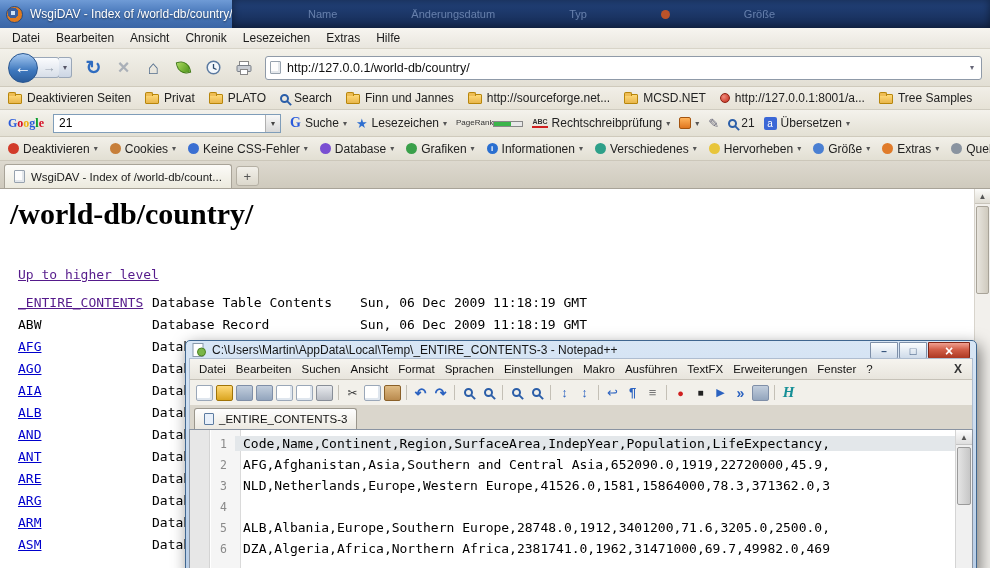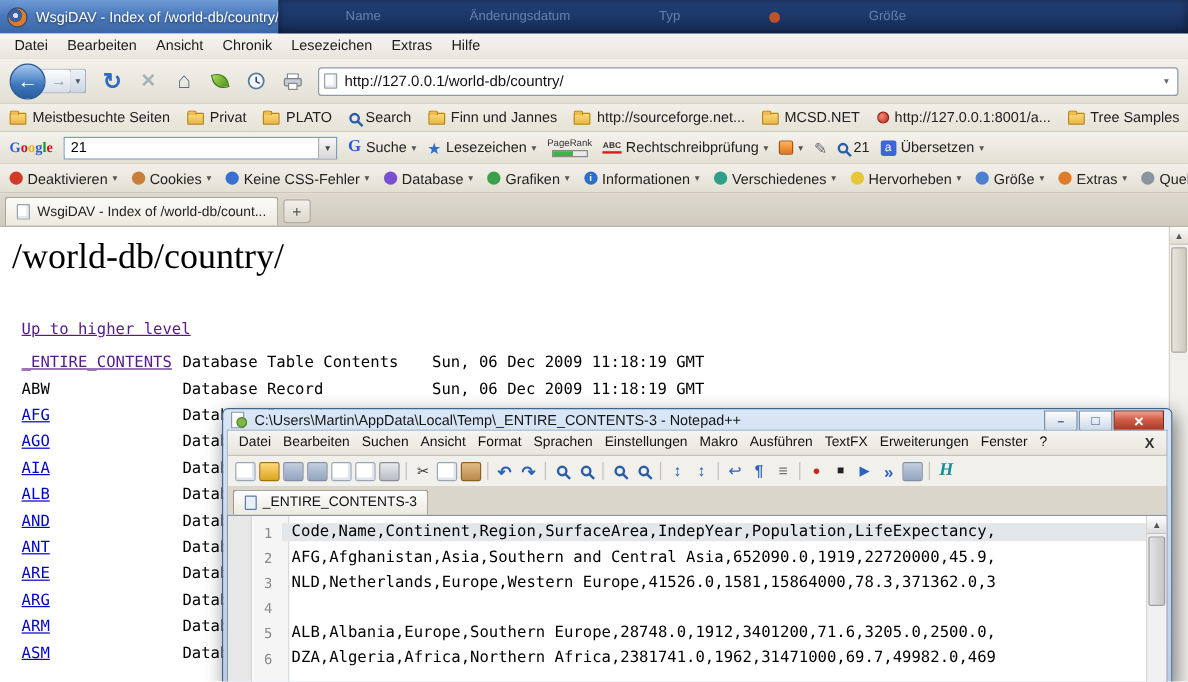--- a/index.html
+++ b/index.html
@@ -5,21 +5,21 @@
   *{box-sizing:border-box;margin:0;padding:0}
   html,body{width:990px;height:568px;overflow:hidden}
   body{position:relative;font-family:"Liberation Sans",sans-serif;background:#fff}
   .hbar{position:absolute;left:0;right:0;display:flex;align-items:center}
 
   
   #titlebar{top:0;height:28px;background:linear-gradient(#6f9bd6,#4a79bb 45%,#3b66a6);z-index:5}
   .ff-logo{width:17px;height:17px;border-radius:50%;margin-left:6px;flex:none;
     background:radial-gradient(circle at 40% 40%,#cfe2f5 0 17%,#3a5f9e 18% 42%,#e07b1f 43% 78%,#a84d0e);border:1px solid #2c4a78}
   .title-text{color:#fff;font-size:12px;margin-left:7px;text-shadow:0 1px 2px rgba(0,0,0,.55);white-space:nowrap}
-  .bg-panel{position:absolute;top:0;bottom:0;left:232px;right:0;display:flex;align-items:center;gap:74px;padding-left:56px;
+  .bg-panel{position:absolute;top:0;bottom:0;left:232px;right:0;display:flex;align-items:center;gap:74px;padding-left:76px;
     background:linear-gradient(#23437c,#152a52);box-shadow:inset 0 0 8px rgba(0,0,0,.45)}
   .bg-col{color:#aec6ee;opacity:.5;font-size:11px;white-space:nowrap}
   .bg-dot{width:9px;height:9px;border-radius:50%;background:#d8581e;opacity:.85;flex:none}
 
   
   #menubar{top:28px;height:21px;background:linear-gradient(#f7f5f0,#e9e6de);border-bottom:1px solid #d8d4c8;padding-left:4px;z-index:5}
   .menu-item{font-size:12px;color:#1b1b1b;padding:2px 8px;white-space:nowrap}
 
   #navbar{top:49px;height:38px;background:linear-gradient(#f3f1ea,#e2dfd4);border-bottom:1px solid #cfcabc;padding:0 8px;gap:5px;z-index:5}
   .keyhole{display:flex;align-items:center;margin-right:4px}
@@ -52,21 +52,21 @@
 
   #googlebar{top:110px;height:27px;background:linear-gradient(#f4f2ec,#e3e0d4);border-bottom:1px solid #cfcabc;padding-left:8px;gap:9px;overflow:hidden;z-index:5}
   .glogo{font-family:"Liberation Serif",serif;font-weight:bold;font-size:12px;white-space:nowrap;flex:none}
   .gl0,.gl3{color:#2a5bdb}.gl1,.gl5{color:#d50f25}.gl2{color:#eeb211}.gl4{color:#009925}
   .gsearch{width:228px;height:19px;border:1px solid #7f9db9;background:#fff;display:flex;align-items:center;flex:none}
   .gsearch input{flex:1;border:none;outline:none;font-size:12px;padding-left:5px;font-family:"Liberation Sans",sans-serif}
   .gsearch .sdrop{width:15px;height:100%;background:linear-gradient(#f8f8f8,#d8d8d8);border-left:1px solid #b0b0b0;display:flex;align-items:center;justify-content:center;font-size:8px;color:#444}
   .gbtn{display:flex;align-items:center;gap:4px;font-size:12px;color:#222;white-space:nowrap}
   .gG{font-family:"Liberation Serif",serif;font-weight:bold;color:#2a5bdb;font-size:14px}
   .gstar{color:#2f6fd0;font-size:13px}.gstar::before{content:"★"}
-  .pr{display:flex;flex-direction:column;align-items:center;line-height:1}
+  .pr{display:flex;flex-direction:row;align-items:center;line-height:1}
   .pr .prlabel{font-size:8px;color:#333}
   .pr .prbar{width:30px;height:6px;border:1px solid #888;background:linear-gradient(90deg,#3bb54a 0 60%,#e9e9e9 60%);margin-top:1px}
   .abc{font-size:7px;font-weight:bold;color:#333;border-bottom:2px solid #d02020;line-height:1.1}
   .orangebox{width:12px;height:12px;background:linear-gradient(#ffb35a,#e0761f);border:1px solid #a4540f;border-radius:2px}
   .g-pencil::before{content:"✎";color:#667;font-size:13px}
   .transico{width:13px;height:13px;background:#3b67d6;border-radius:2px;color:#fff;font-size:10px;display:flex;align-items:center;justify-content:center}
   .transico::before{content:"a"}
 
   #webdevbar{top:137px;height:24px;background:linear-gradient(#f2f0e9,#e2dfd3);border-bottom:1px solid #ccc7ba;padding-left:8px;gap:12px;overflow:hidden;z-index:5}
   .wd{display:flex;align-items:center;gap:4px;font-size:12px;color:#222;white-space:nowrap}
@@ -79,21 +79,21 @@
   .wdrop{color:#555;font-size:8px}
 
   #tabbar{top:161px;height:28px;background:linear-gradient(#ddd9cf,#cfcabd);border-bottom:1px solid #a8a398;padding:4px 4px 0;display:flex;align-items:flex-end;z-index:5}
   .tab{height:24px;display:flex;align-items:center;gap:6px;padding:0 9px;font-size:11.5px;color:#222;white-space:nowrap;
     background:linear-gradient(#fcfbf8,#eceade);border:1px solid #a8a398;border-bottom:none;border-radius:3px 3px 0 0}
   .newtab{width:23px;height:20px;margin:0 0 2px 4px;border:1px solid #b5b0a4;border-radius:3px;display:flex;align-items:center;justify-content:center;
     background:linear-gradient(#f2f0ea,#dcd8cc);font-size:13px;color:#555}
 
   
   #content{position:absolute;top:189px;left:0;right:0;bottom:0;background:#fff;z-index:1}
-  .heading{font-family:"Liberation Serif",serif;font-size:30px;font-weight:normal;color:#000;margin:8px 10px 0 10px}
+  .heading{font-family:"Liberation Serif",serif;font-size:30px;font-weight:bold;color:#000;margin:8px 10px 0 10px}
   .listing{font-family:"DejaVu Sans Mono",monospace;font-size:13px;margin:36px 0 0 18px;color:#000}
   .uplink{color:#551a8b;text-decoration:underline;display:inline-block}
   .lrows{margin-top:9px}
   .lrow{display:flex;height:22px;align-items:center;white-space:pre}
   .lname{width:134px;flex:none}
   .ltype{width:208px;flex:none}
   .a-blue{color:#0000cc;text-decoration:underline}
   .a-visited{color:#551a8b;text-decoration:underline}
   .plain{color:#000}
   .ffscroll{position:absolute;top:0;right:0;bottom:0;width:16px;background:#f2f0ec;border-left:1px solid #d8d4cc}
@@ -205,21 +205,21 @@
   <div class="urlbar">
     <span class="pagefile"></span>
     <input class="url-input" type="text" readonly="" value="http://127.0.0.1/world-db/country/" style="">
     <span class="url-drop drop9"></span>
   </div>
 </div>
 
 <div class="hbar" id="bookmarksbar">
   <div class="bm">
       <span class="folder"></span>
-      <span>Meistbesuchte Seiten</span>
+      <span>Deaktivieren Seiten</span>
     </div>
   <div class="bm">
       <span class="folder"></span>
       <span>Privat</span>
     </div>
   <div class="bm">
       <span class="folder"></span>
       <span>PLATO</span>
     </div>
   <div class="bm">

